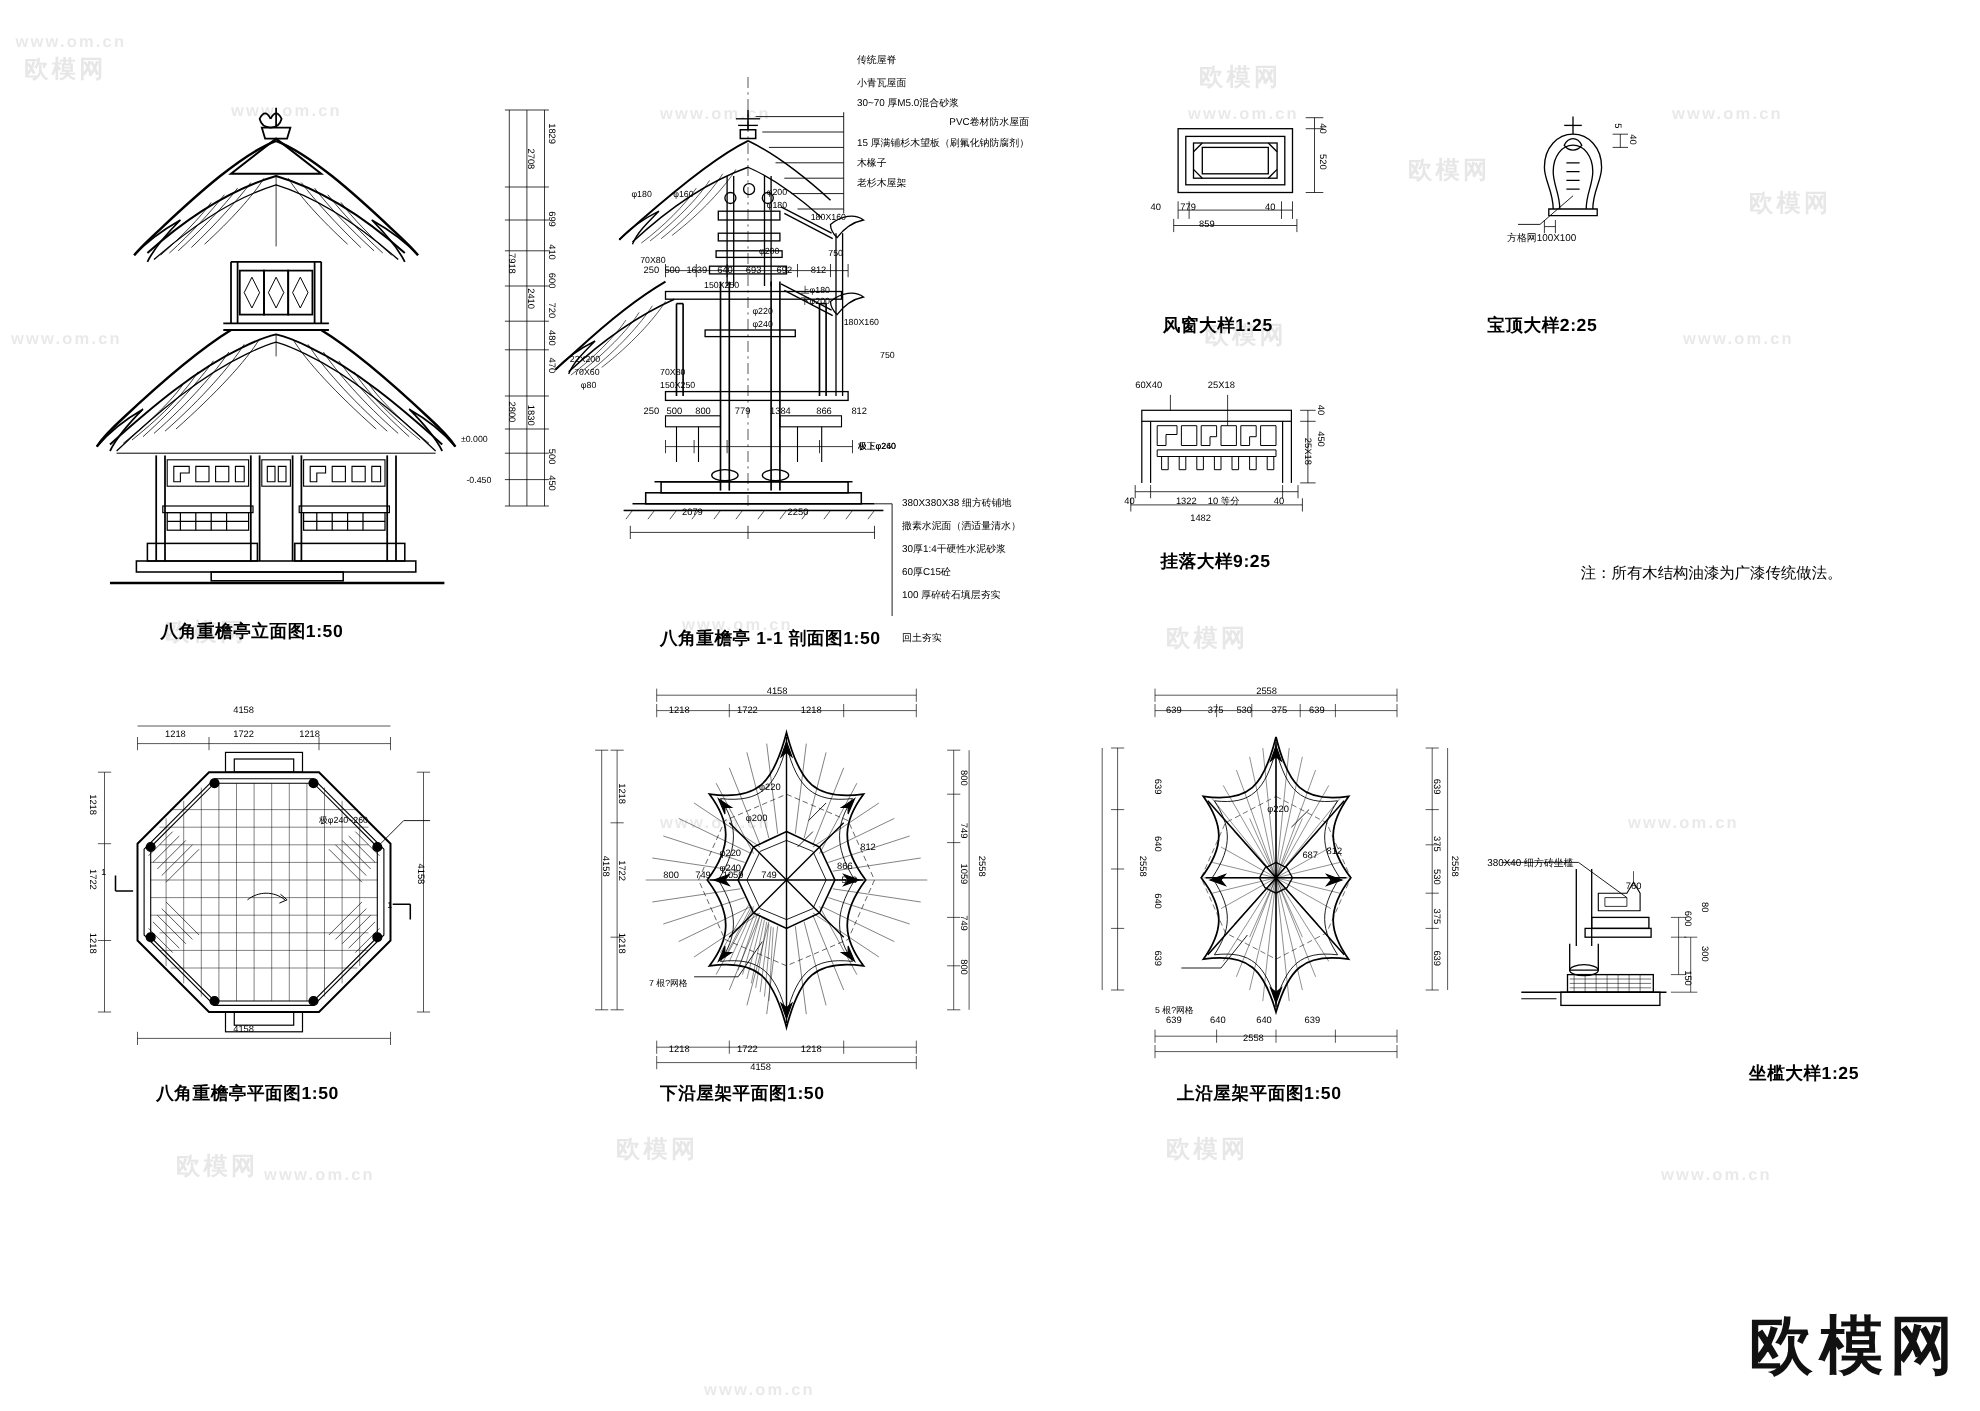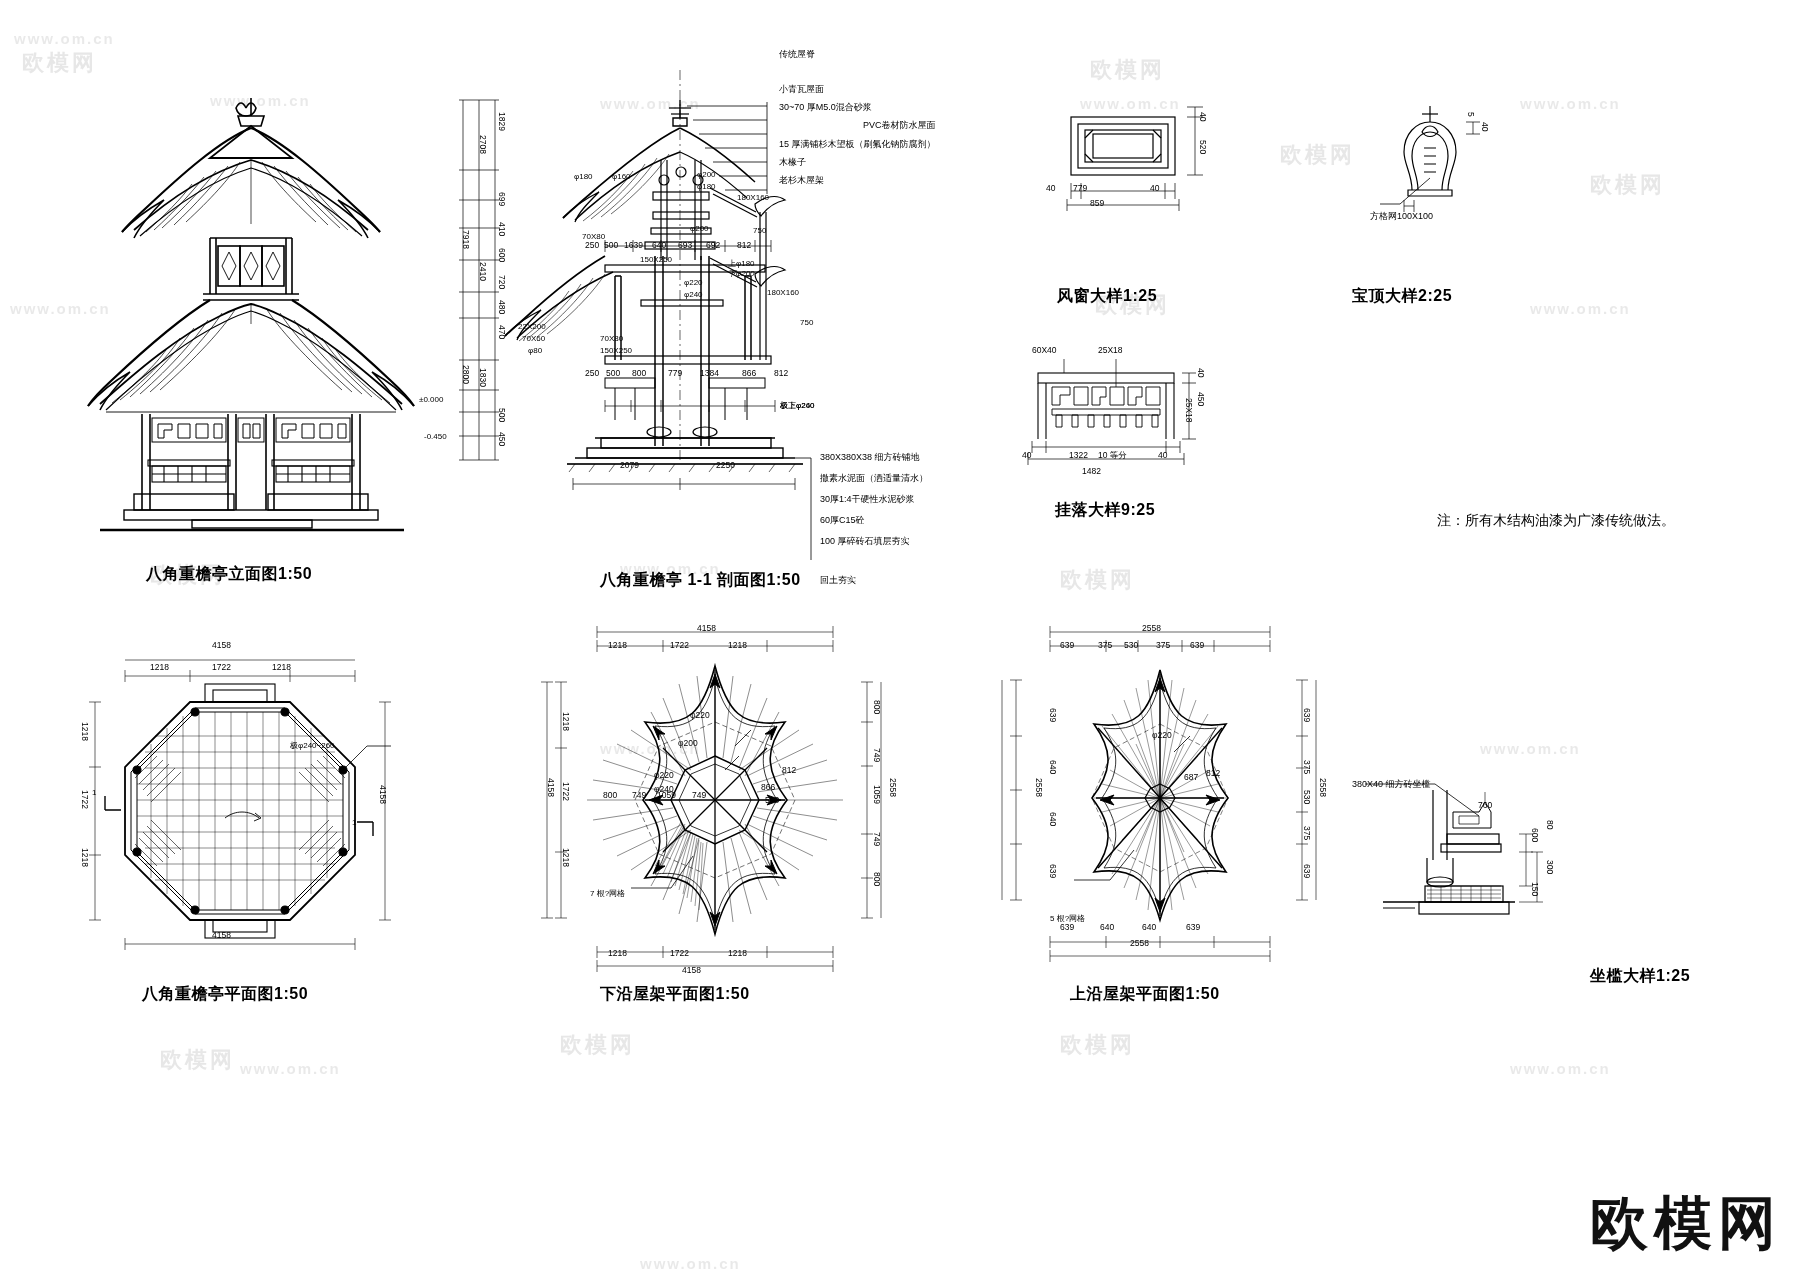--- a/index.html
+++ b/index.html
@@ -364,21 +364,21 @@
   <div class="lbl-s abs" style="left:640px;top:255px;">150X250</div>
   <div class="lbl-s abs" style="left:684px;top:278px;">φ220</div>
   <div class="lbl-s abs" style="left:684px;top:290px;">φ240</div>
   <div class="lbl-s abs" style="left:767px;top:288px;">180X160</div>
   <div class="lbl-s abs" style="left:518px;top:322px;">22X200</div>
   <div class="lbl-s abs" style="left:522px;top:334px;">70X60</div>
   <div class="lbl-s abs" style="left:528px;top:346px;">φ80</div>
   <div class="lbl-s abs" style="left:600px;top:334px;">70X80</div>
   <div class="lbl-s abs" style="left:600px;top:346px;">150X250</div>
   <div class="lbl-s abs" style="left:728px;top:258px;">上φ180</div>
-  <div class="lbl-s abs" style="left:728px;top:268px;font-style:italic;">下φ200</div>
+  <div class="lbl-s abs" style="left:728px;top:268px;">下φ200</div>
   <div class="lbl-s abs" style="left:753px;top:226px;">750</div>
   <div class="lbl-s abs" style="left:800px;top:318px;">750</div>
   <div class="lbl-s abs" style="left:780px;top:388px;margin-top:12px;">极上φ240</div>
   <div class="lbl-s abs" style="left:780px;top:400px;text-align:right;">极下φ260</div>
   <div class="lbl-s abs" style="left:419px;top:395px;">±0.000</div>
   <div class="lbl-s abs" style="left:424px;top:432px;">-0.450</div>
 </div>
 
 <div class="abs">
   <div class="dim abs" style="left:585px;top:240px;">250</div>
@@ -393,21 +393,21 @@
   <div class="dim abs" style="left:632px;top:368px;">800</div>
   <div class="dim abs" style="left:668px;top:368px;">779</div>
   <div class="dim abs" style="left:700px;top:368px;">1384</div>
   <div class="dim abs" style="left:742px;top:368px;">866</div>
   <div class="dim abs" style="left:774px;top:368px;">812</div>
   <div class="dim abs" style="left:620px;top:460px;">2079</div>
   <div class="dim abs" style="left:716px;top:460px;">2250</div>
 </div>
 
 <div class="abs" style="left:779px;top:48px;">
-  <div class="lbl" style="margin-bottom:22px;">传统屋脊</div>
+  <div class="lbl" style="margin-bottom:8px;">传统屋脊</div>
   <div class="lbl" style="margin-bottom:5.2px;">小青瓦屋面</div>
   <div class="lbl" style="margin-bottom:5.2px;">30~70 厚M5.0混合砂浆</div>
   <div class="lbl" style="margin-bottom:5.2px;text-align:right;">PVC卷材防水屋面</div>
   <div class="lbl" style="margin-bottom:5.2px;">15 厚满铺杉木望板（刷氟化钠防腐剂）</div>
   <div class="lbl" style="margin-bottom:5.2px;">木椽子</div>
   <div class="lbl" style="margin-bottom:5.2px;">老杉木屋架</div>
 </div>
 
 <div class="abs" style="left:820px;top:451px;">
   <div class="lbl" style="margin-bottom:8px;">380X380X38 细方砖铺地</div>

